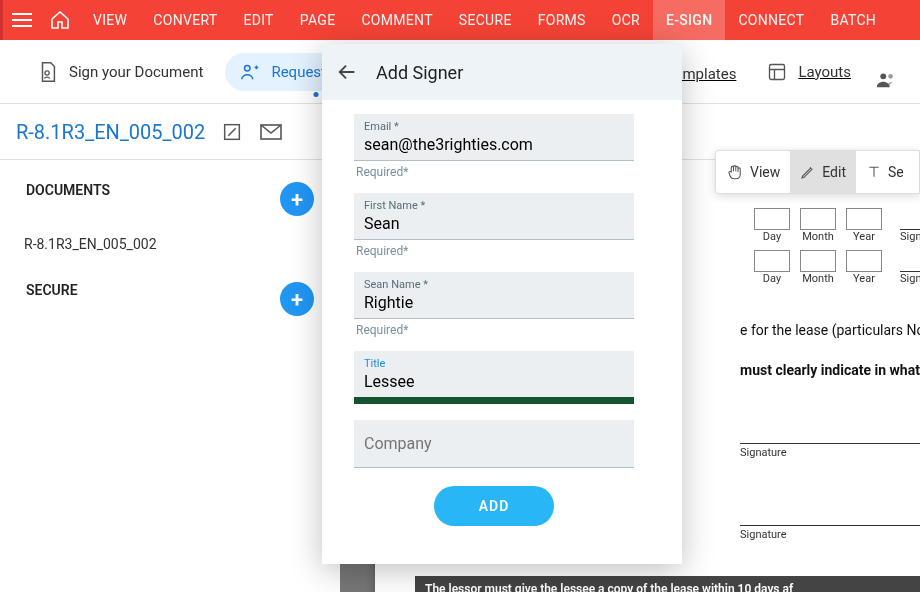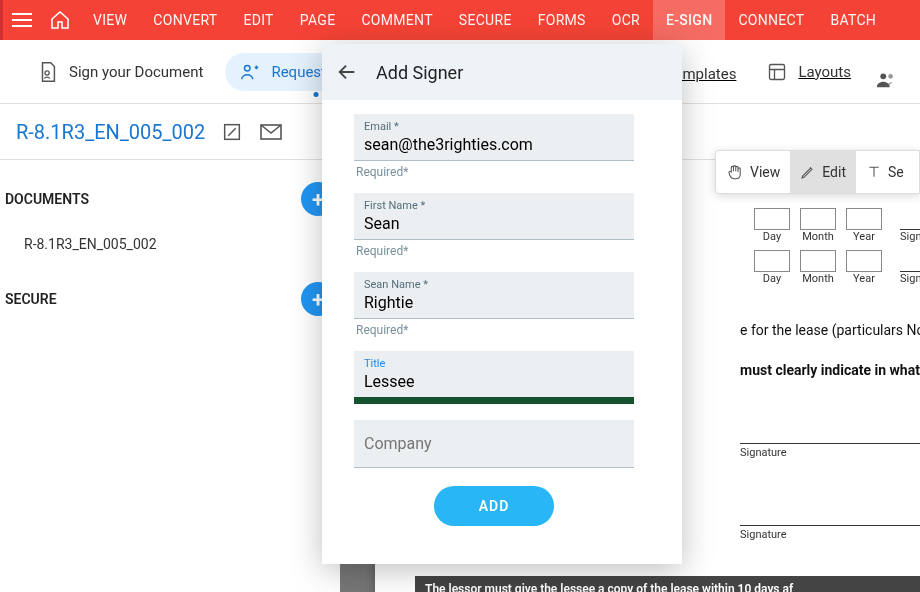--- a/index.html
+++ b/index.html
@@ -22,21 +22,21 @@
   .signer-ico { margin-left: 8px; }
 
   
   .docbar { height: 56px; border-bottom: 1px solid #e0e0e0; display:flex; align-items:center; padding: 0 16px; gap:16px; }
   .docname { color:#1976d2; font-size:20px; font-weight:400; }
   .docbar .ic { color:#555; cursor:pointer; }
   
   
   .content { display:flex; height: calc(592px - 40px - 64px - 56px); }
   .sidebar { width: 340px; padding: 12px 0; }
-  .side-head { display:flex; align-items:center; justify-content:space-between; padding: 10px 5px; font-size:14px; font-weight:600; color:#222; }
+  .side-head { display:flex; align-items:flex-start; justify-content:space-between; padding: 10px 26px; font-size:14px; font-weight:600; color:#222; }
   .plus-btn { width:34px; height:34px; border-radius:50%; background:#2196f3; display:flex; align-items:center; justify-content:center; color:#fff; font-size:22px; cursor:pointer; }
   .side-item { padding: 10px 24px; font-size:14px; color:#333; }
   
   .main { flex:1; background:#777; position:relative; overflow:hidden; }
   .page { position:absolute; left:35px; top:-6px; right:-80px; bottom:-40px; background:#fff; box-shadow: 0 2px 10px rgba(0,0,0,0.3); padding: 20px; }
   .page .cell { border:1px solid #888; height:22px; }
   .page .lbl { font-size:11px; color:#333; text-align:center;}
   .page .und { border-bottom:1px solid #333; height:22px; margin-top:30px; }
   .page .und-lbl { font-size:11px; color:#333; margin-top:2px; }
   .page .txt { font-size:14px; color:#111; margin-top:18px; }

